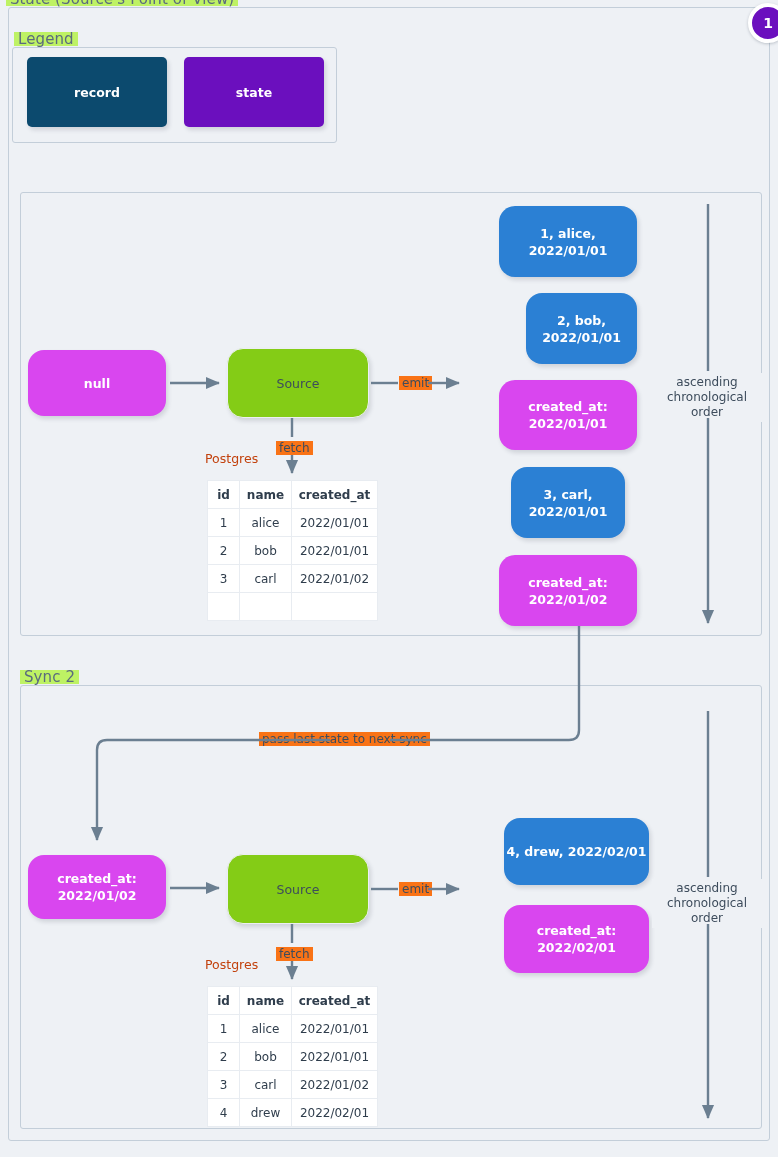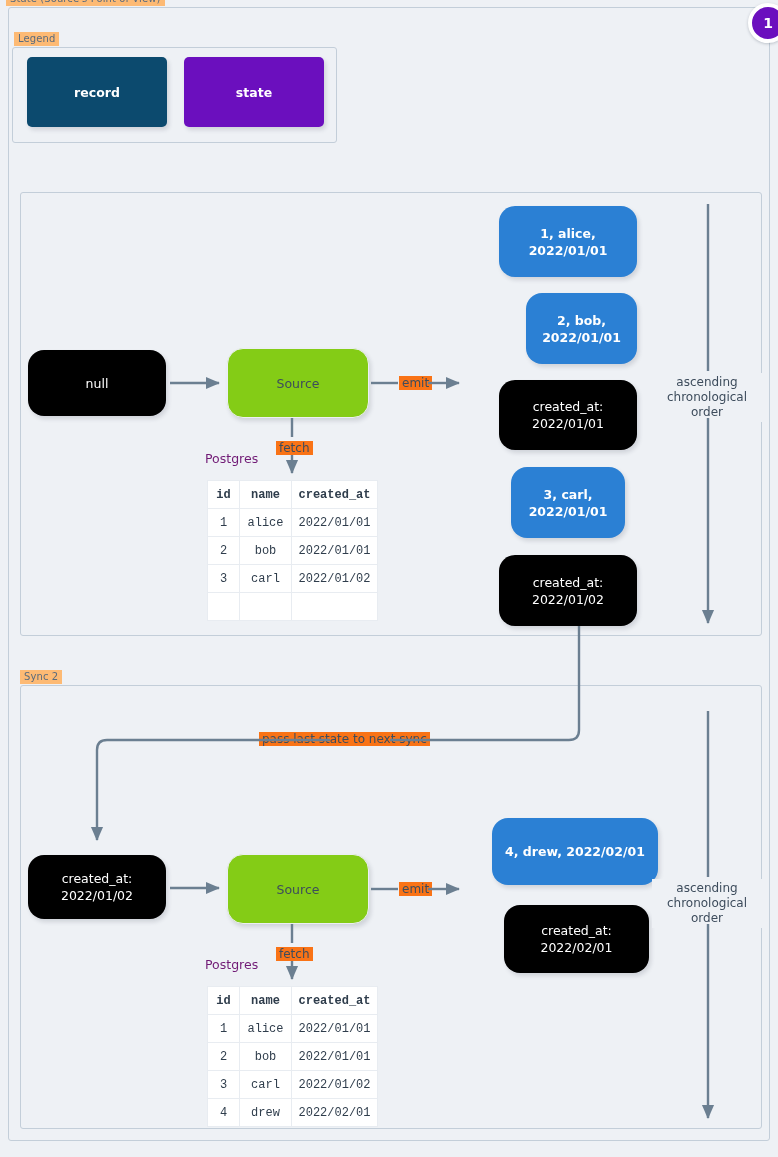--- a/index.html
+++ b/index.html
@@ -24,25 +24,25 @@
     top: 7px;
     width: 762px;
     height: 1134px;
     border: 1px solid #c3ced9;
     border-radius: 3px;
     background: #eef1f5;
     box-sizing: border-box;
   }
   .group-title {
     position: absolute;
-    font-size: 10px;
+    font-size: 15px;
     color: #5a6b7d;
     letter-spacing: .1px;
     white-space: nowrap;
-    background: #fdba74;
+    background: #bef264;
     padding: 0 4px;
     line-height: 14px;
   }
   #root-title {
     left: 6px;
     top: -8px;
     z-index: 6;
   }
 
   
@@ -88,23 +88,23 @@
     display: flex;
     align-items: center;
     justify-content: center;
     text-align: center;
     font-size: 12.5px;
     line-height: 17px;
     box-sizing: border-box;
     box-shadow: 2px 3px 4px rgba(40,50,70,.15);
   }
   .node.state {
-    background: #000000;
+    background: #d946ef;
     color: #ffffff;
-    font-weight: normal;
+    font-weight: bold;
   }
   .node.record {
     background: #2b80d4;
     color: #ffffff;
     font-weight: bold;
   }
   .node.source {
     background: #84cc16;
     color: #3d4c5c;
     font-weight: normal;
@@ -116,28 +116,28 @@
   #s1-source  { left: 227px; top: 348px; width: 142px; height: 70px; }
   #s1-rec-1   { left: 499px; top: 206px; width: 138px; height: 71px; }
   #s1-rec-2   { left: 526px; top: 293px; width: 111px; height: 71px; }
   #s1-state-1 { left: 499px; top: 380px; width: 138px; height: 70px; }
   #s1-rec-3   { left: 511px; top: 467px; width: 114px; height: 71px; }
   #s1-state-2 { left: 499px; top: 555px; width: 138px; height: 71px; }
 
   
   #s2-state   { left: 28px;  top: 855px; width: 138px; height: 64px; }
   #s2-source  { left: 227px; top: 854px; width: 142px; height: 70px; }
-  #s2-rec-1   { left: 492px; top: 818px; width: 166px; height: 67px; }
+  #s2-rec-1   { left: 504px; top: 818px; width: 145px; height: 67px; }
   #s2-state-1 { left: 504px; top: 905px; width: 145px; height: 68px; }
 
   
   .pg-label {
     position: absolute;
     font-size: 12.5px;
-    color: #701a75;
+    color: #c2410c;
     white-space: nowrap;
   }
   #s1-pg-label { left: 205px; top: 451px; }
   #s2-pg-label { left: 205px; top: 957px; }
 
   .pg-table {
     position: absolute;
     border-collapse: collapse;
     background: #ffffff;
     font-size: 12px;
@@ -146,21 +146,20 @@
   }
   #s1-table { left: 207px; top: 480px; }
   #s2-table { left: 207px; top: 986px; }
   .pg-table th, .pg-table td {
     border: 1px solid #e8ecf1;
     height: 28px;
     padding: 0 6px;
     text-align: center;
     font-weight: normal;
     box-sizing: border-box;
-    font-family: Liberation Mono, monospace;
   }
   .pg-table th { font-weight: bold; font-size: 12px; }
   .pg-table .col-id { width: 32px; }
   .pg-table .col-name { width: 52px; }
   .pg-table .col-created { width: 86px; }
 
   
   .edge-label {
     position: absolute;
     font-size: 12px;

